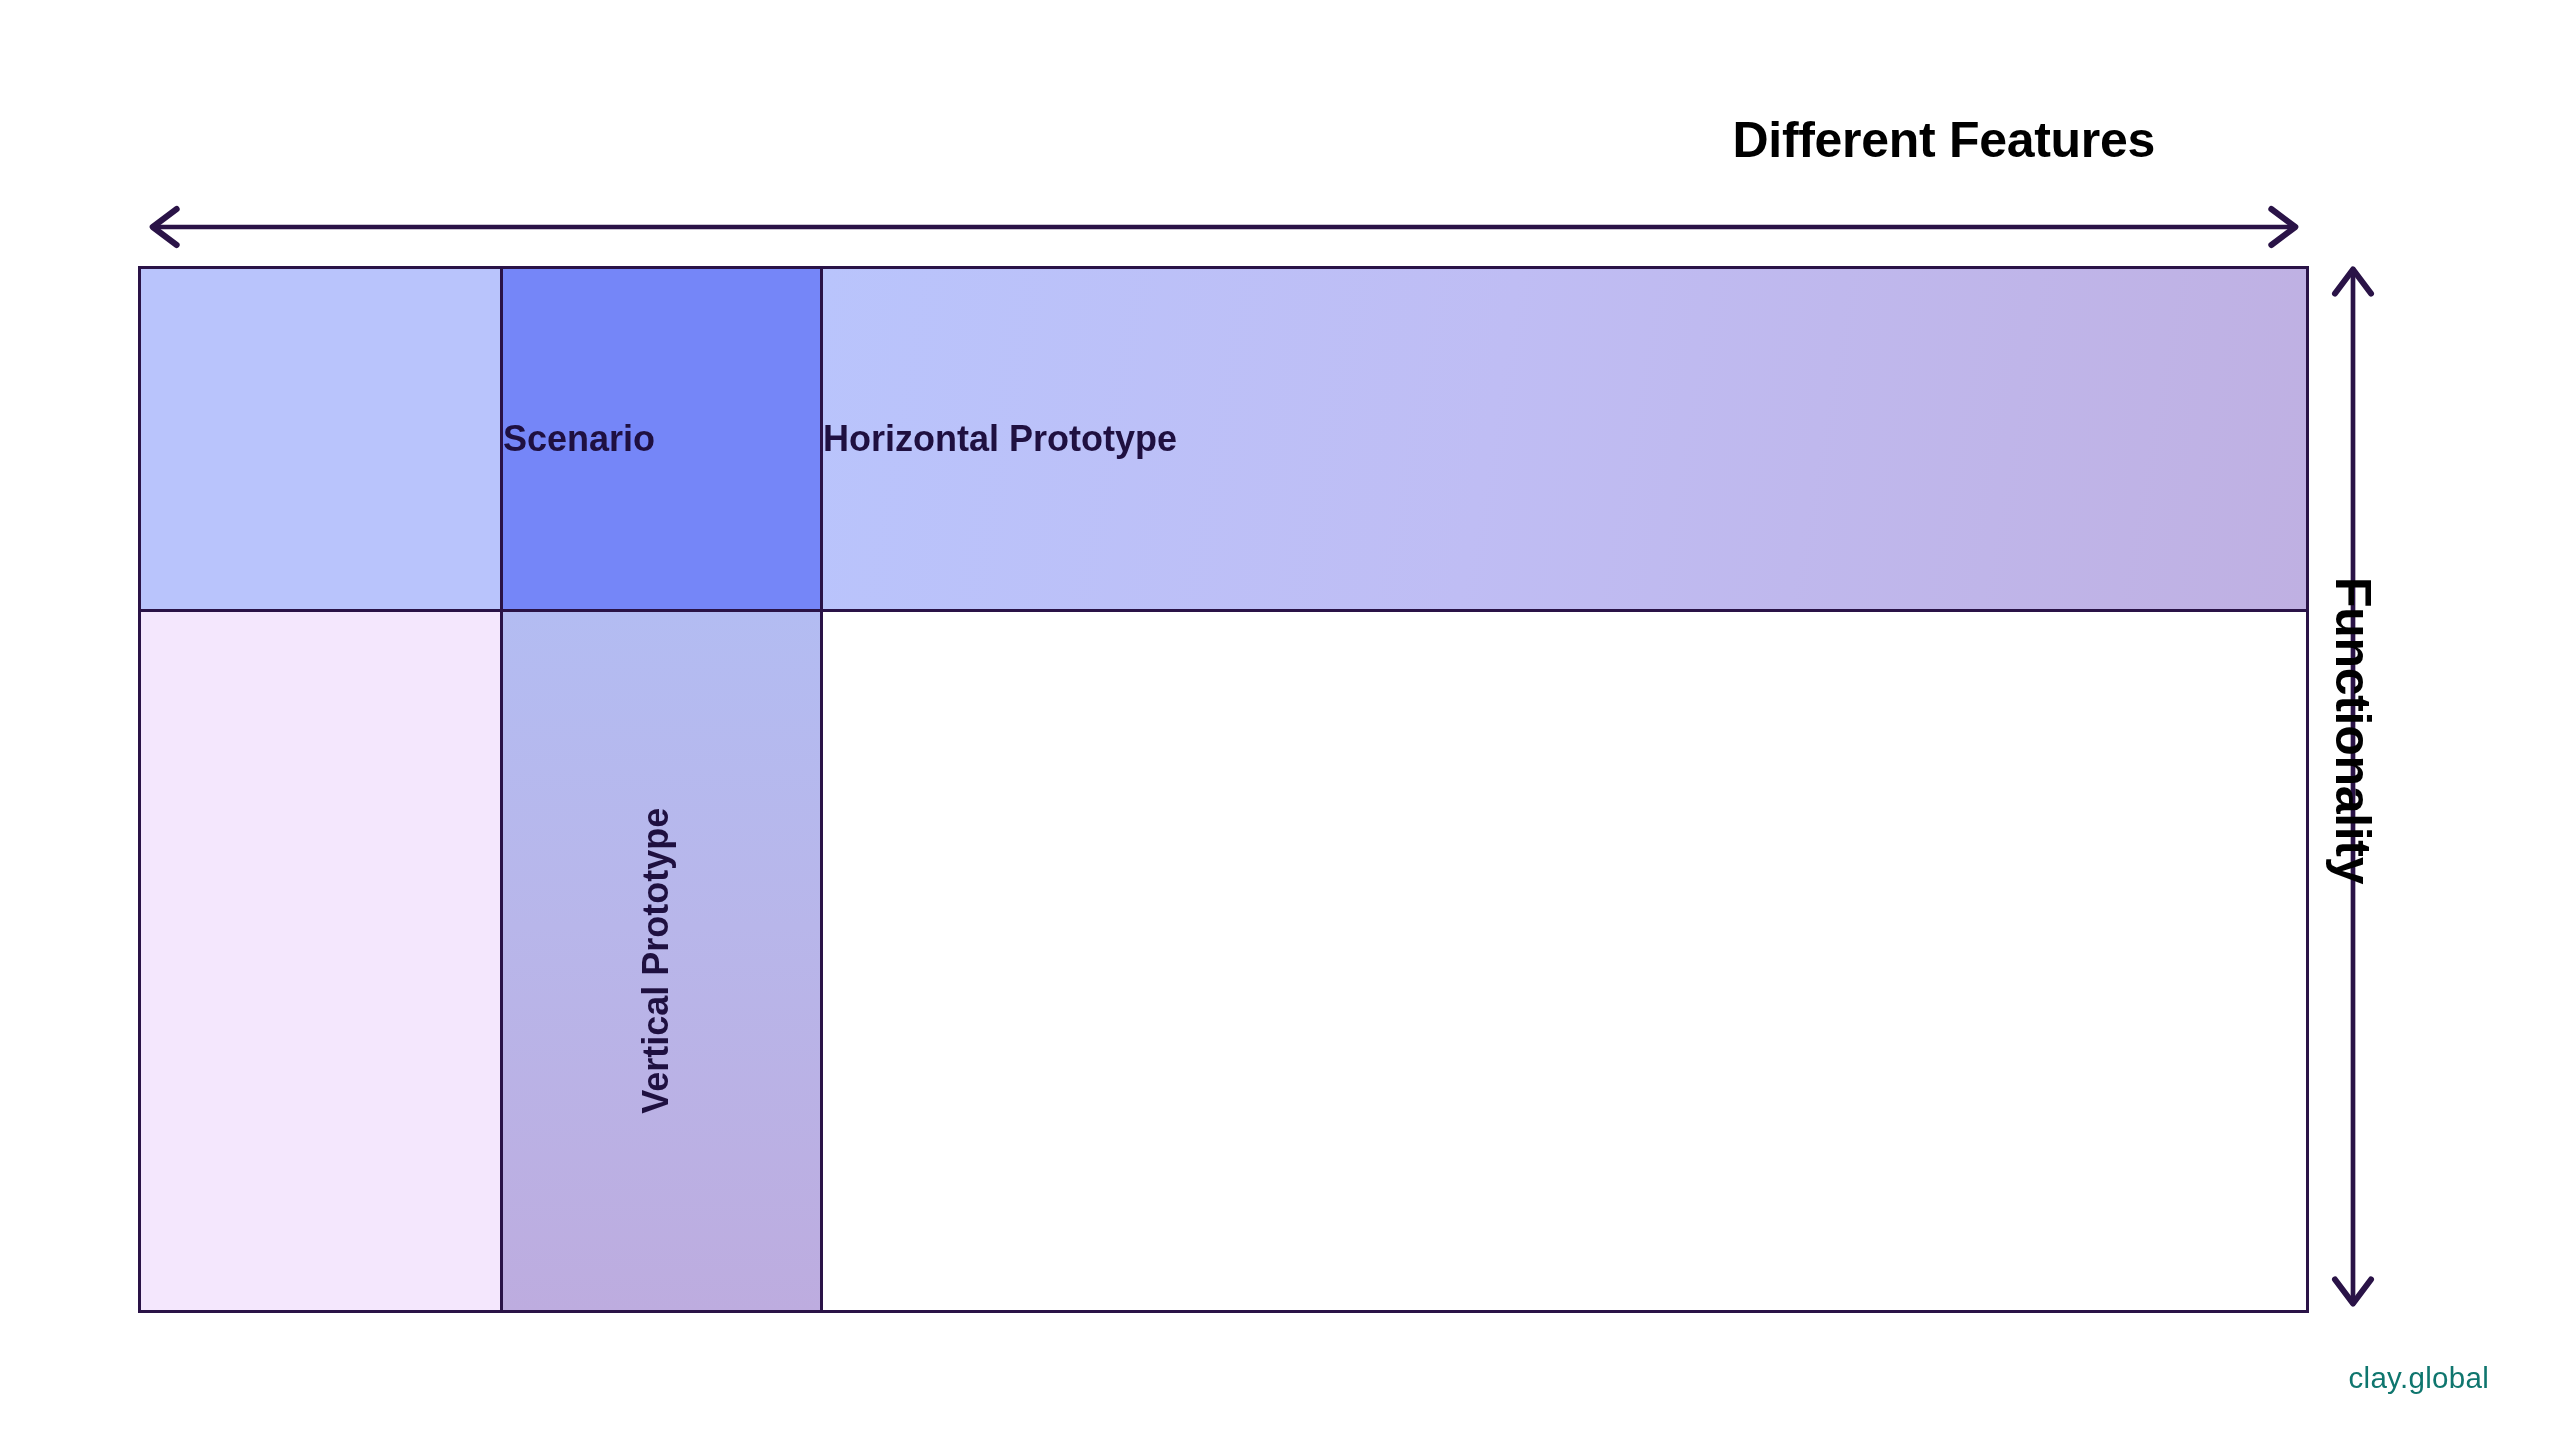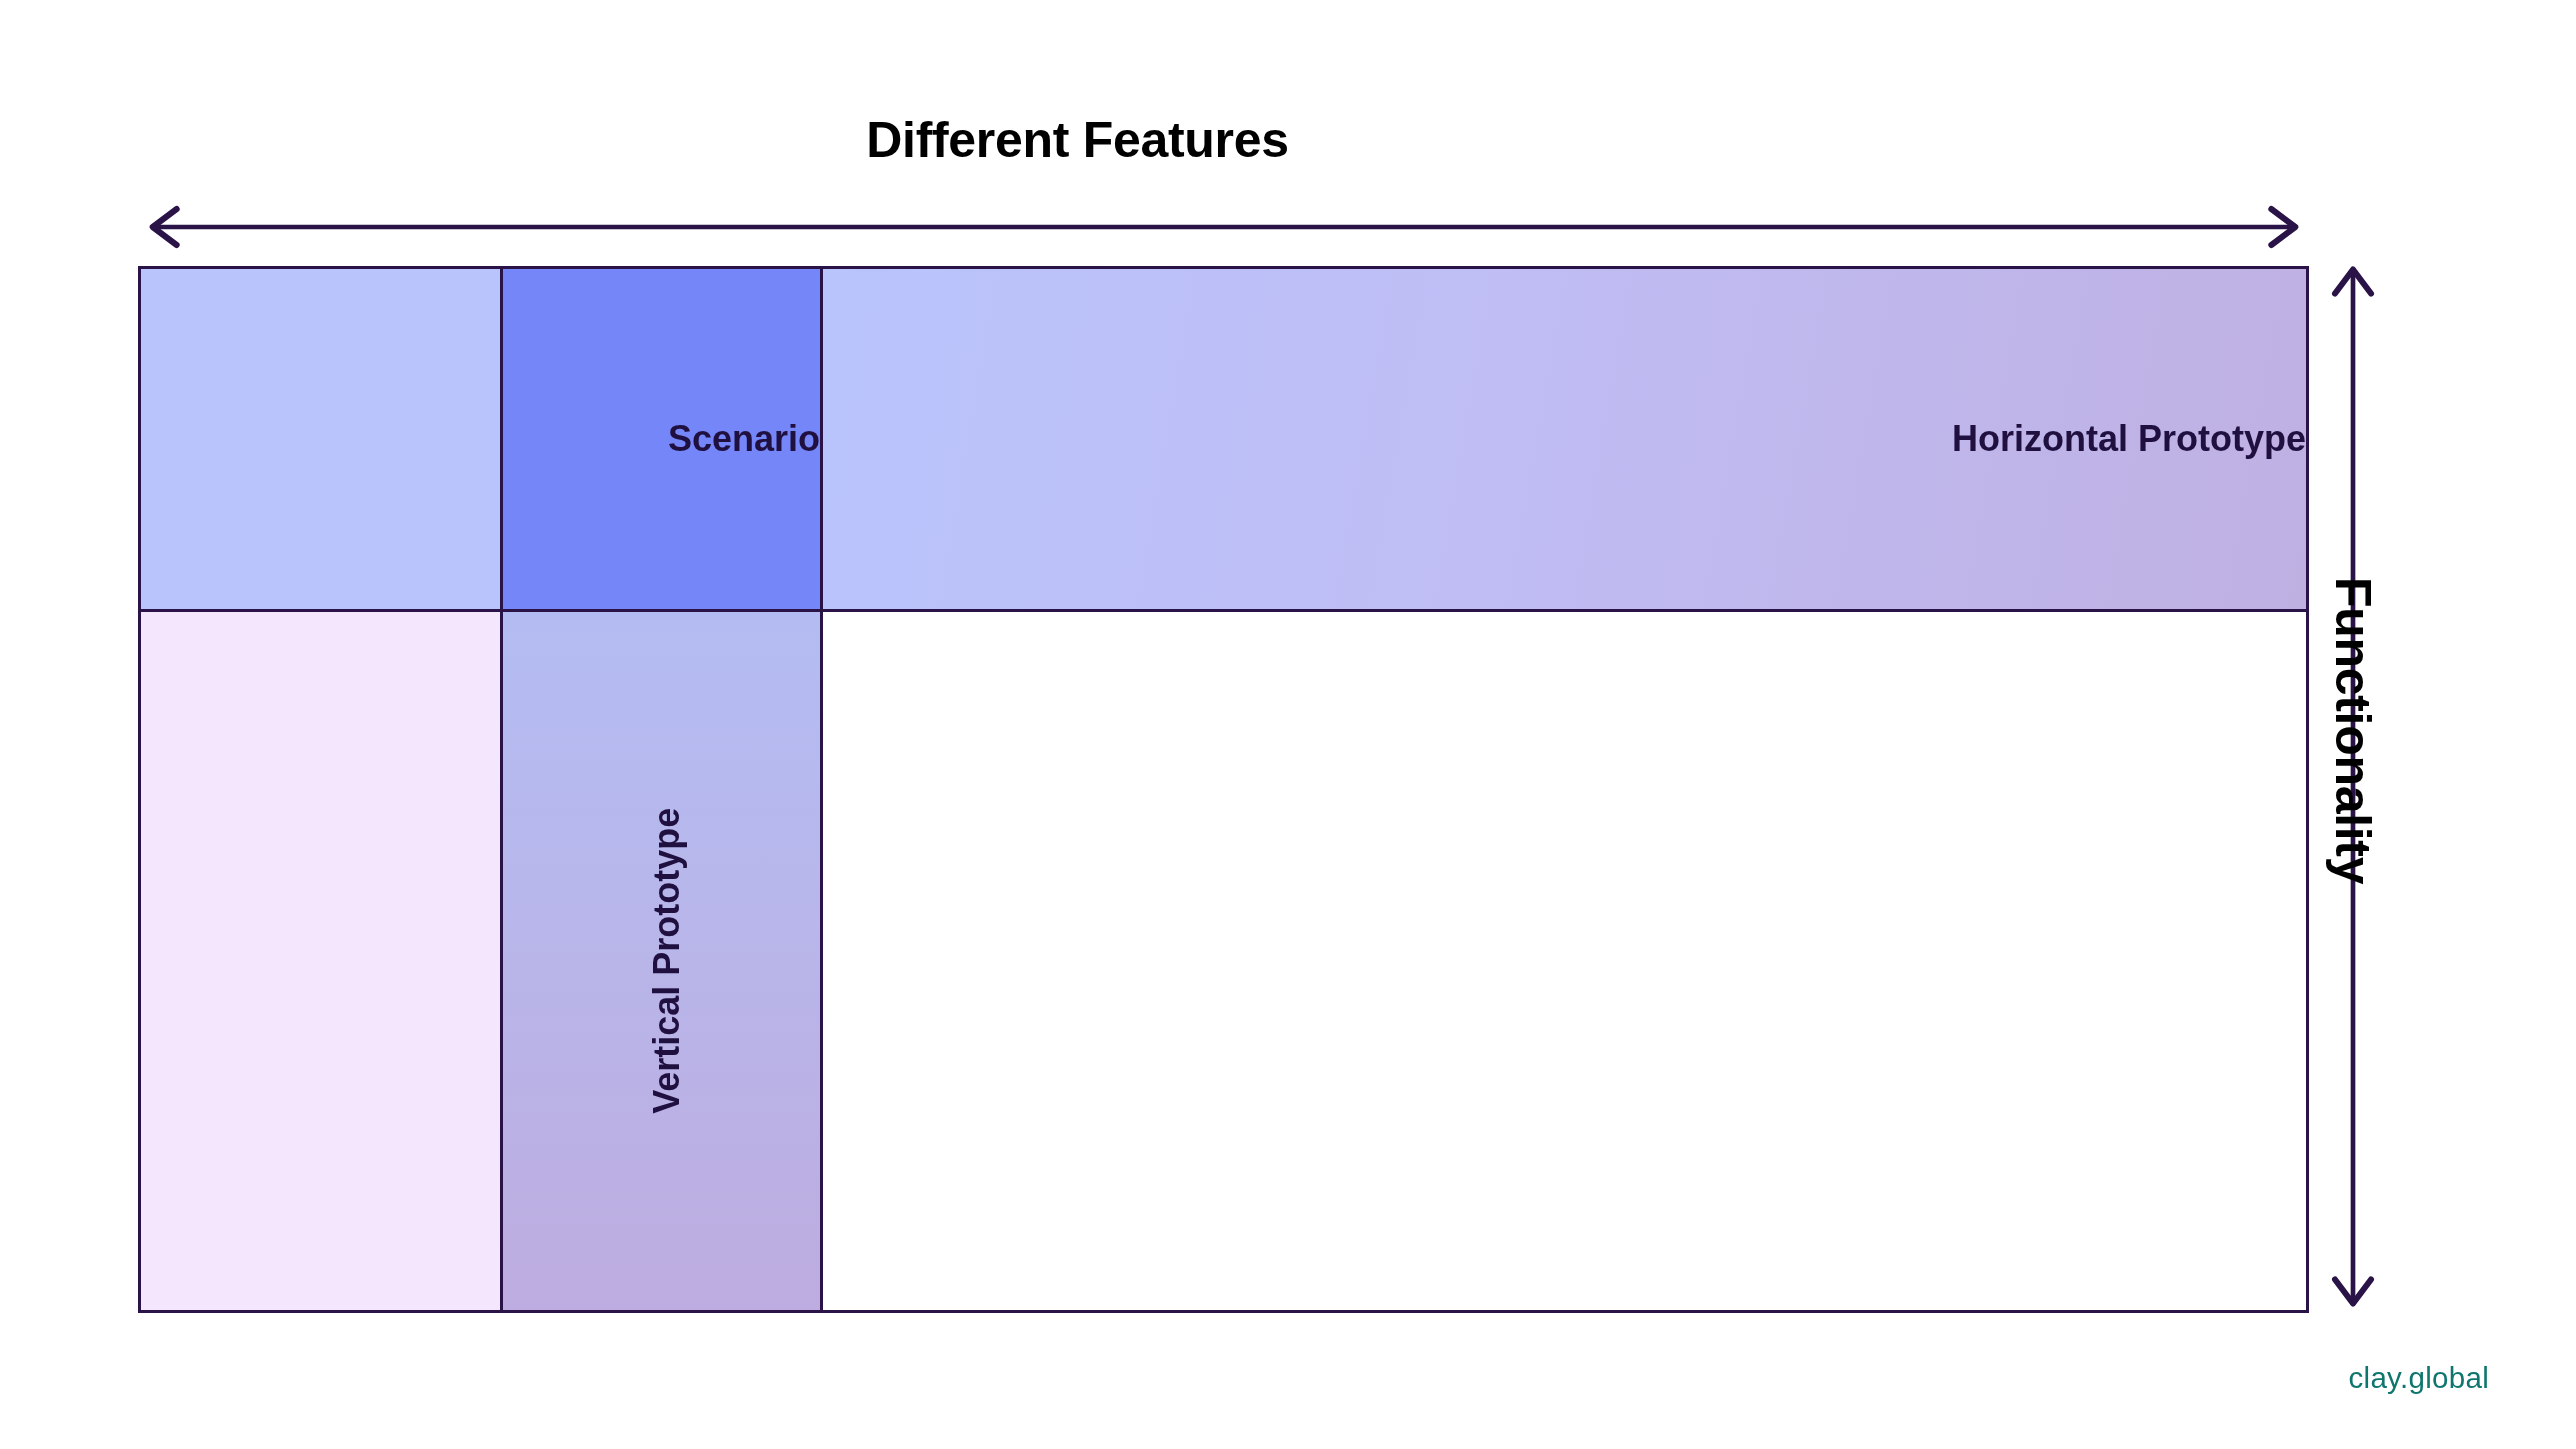--- a/index.html
+++ b/index.html
@@ -14,21 +14,21 @@
     font-family: "Liberation Sans", sans-serif;
     overflow: hidden;
   }
 
   
   #diagram-title {
     position: absolute;
     left: 0;
     top: 115px;
     width: 2155px;
-    text-align: center;
+    text-align: right;
     font-size: 50px;
     font-weight: bold;
     color: #000000;
     letter-spacing: -0.3px;
     line-height: 1;
   }
 
   
   #features-axis-arrow {
     position: absolute;
@@ -73,21 +73,21 @@
     box-sizing: border-box;
     display: grid;
     grid-template-columns: 362px 320px 1fr;
     grid-template-rows: 343px 1fr;
   }
 
   .cell {
     position: relative;
     display: flex;
     align-items: center;
-    justify-content: flex-end;
+    justify-content: flex-start;
     box-sizing: border-box;
     overflow: hidden;
   }
 
   .cell-label {
     font-size: 36px;
     font-weight: bold;
     color: #1f1040;
     text-align: center;
     line-height: 1.1;

